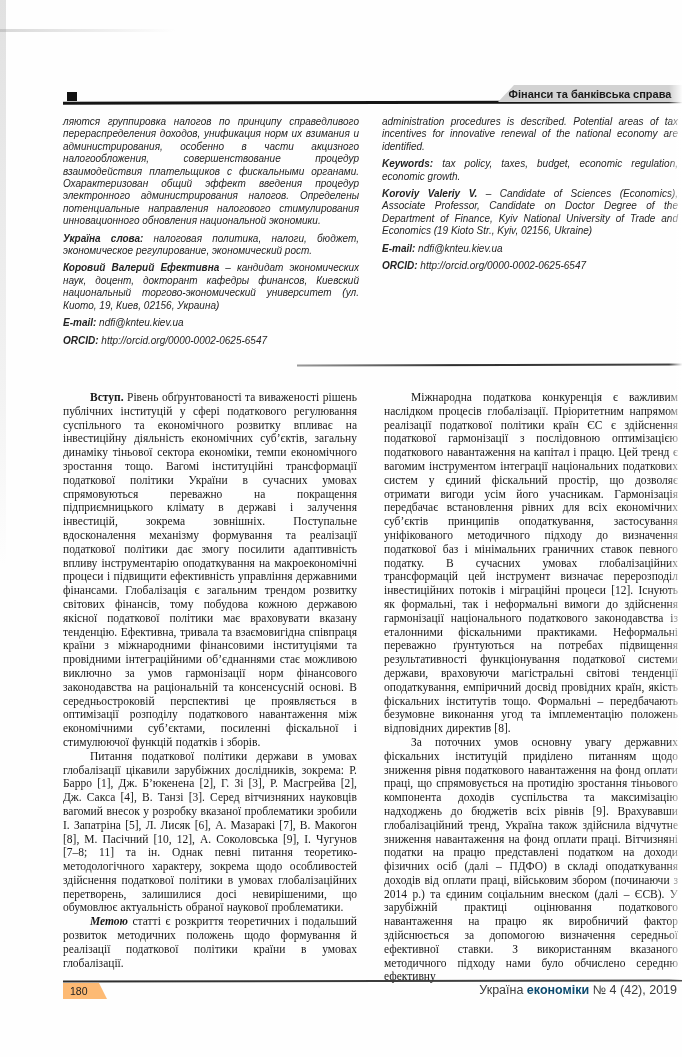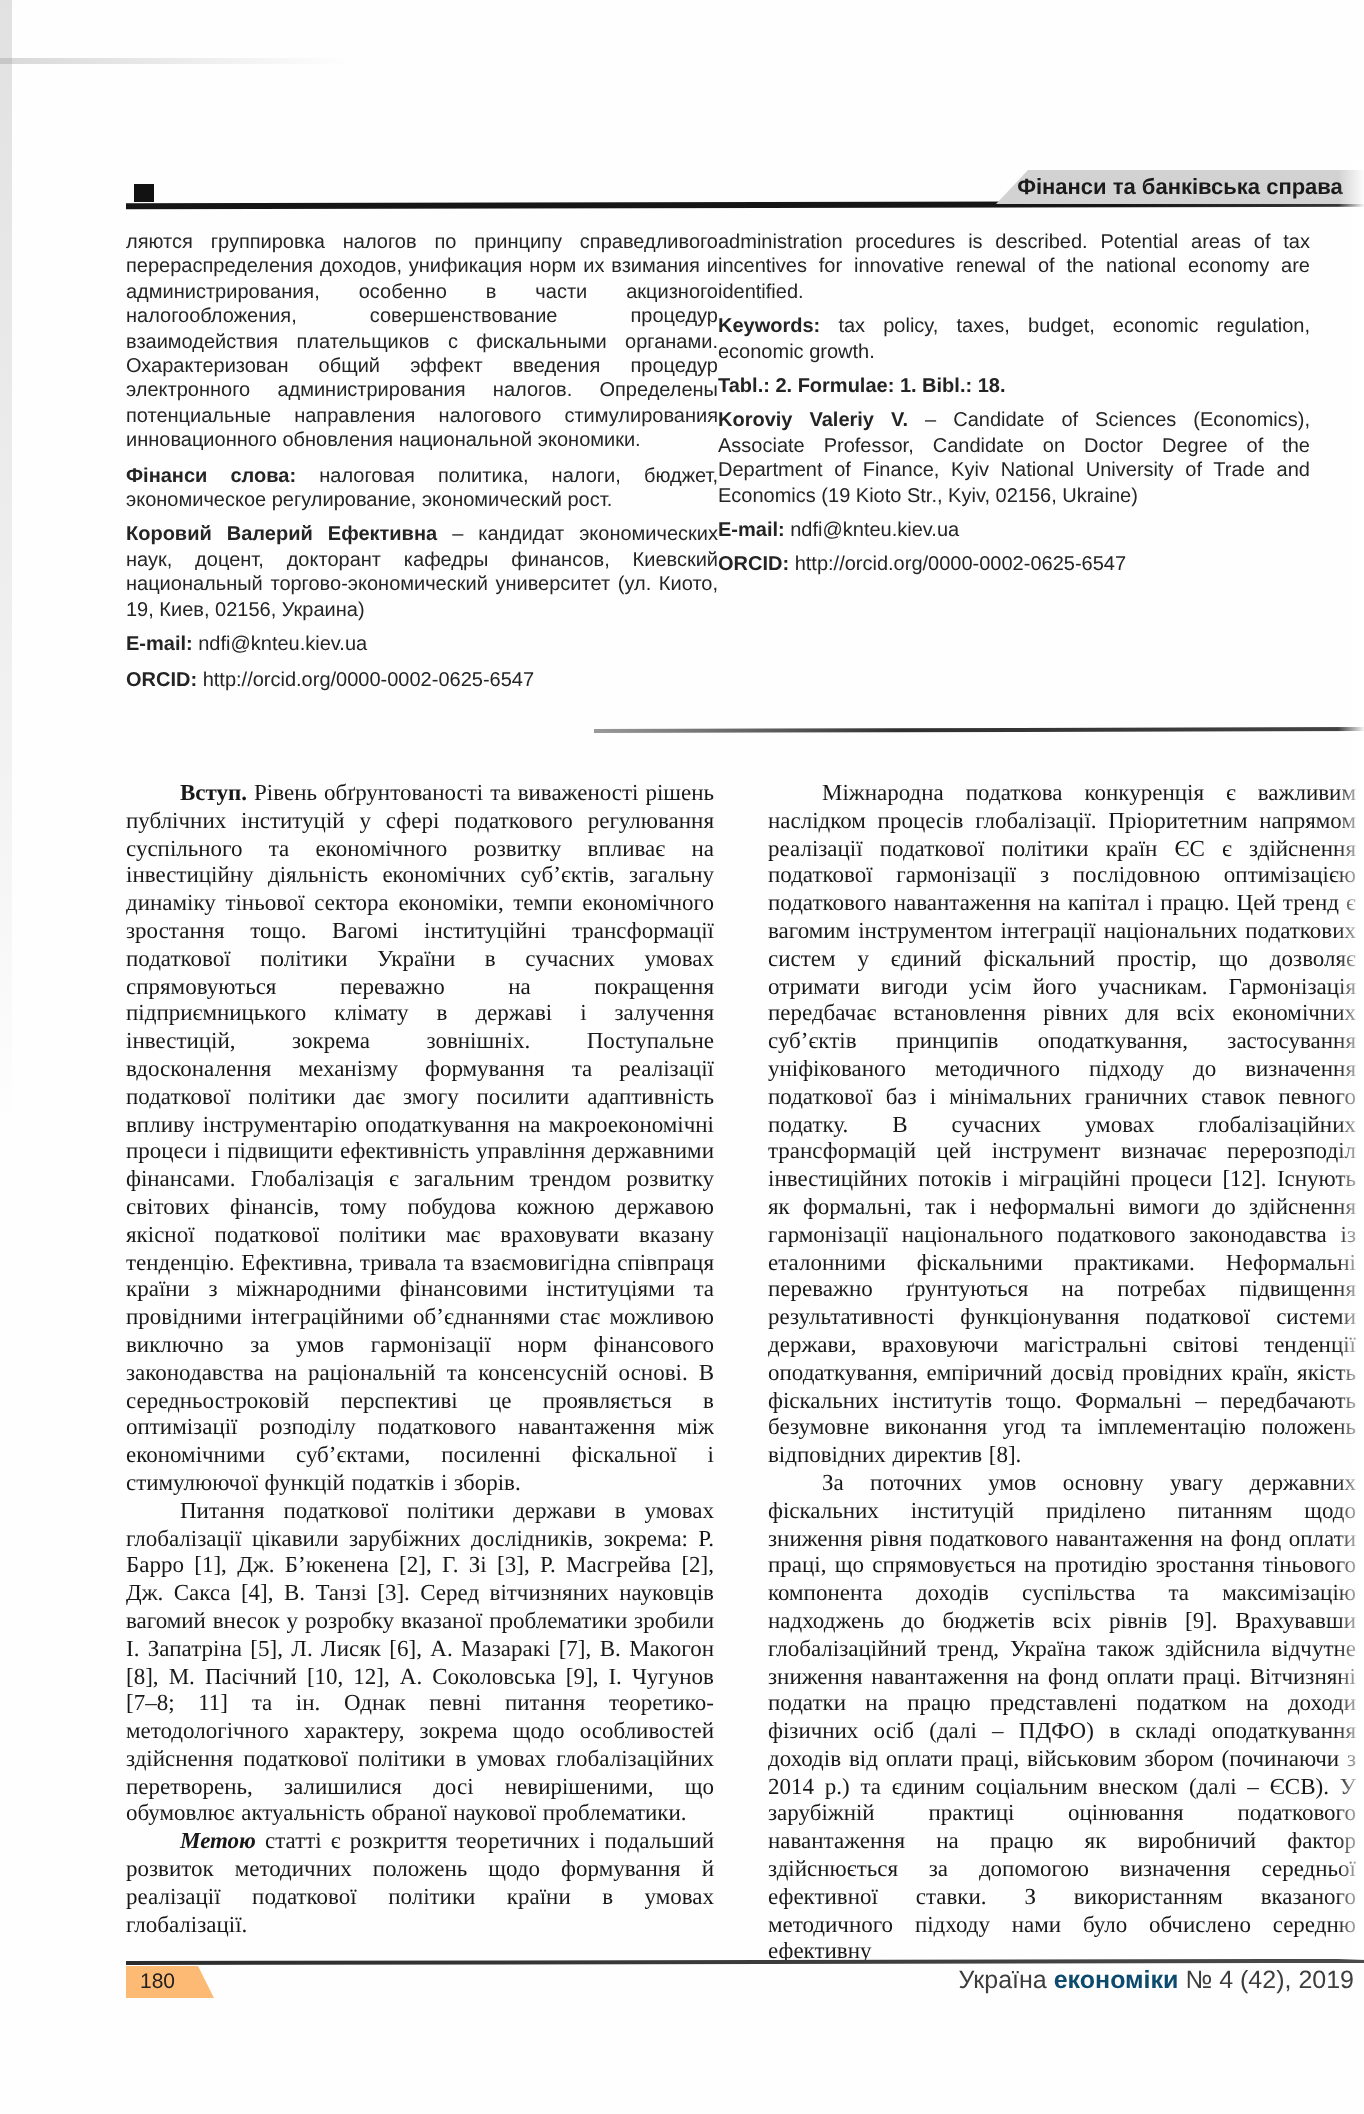--- a/index.html
+++ b/index.html
@@ -24,22 +24,22 @@
   
   .header-bullet{position:absolute;left:67px;top:92px;width:10px;height:9px;background:#121212;}
   .header-rule{position:absolute;left:63px;right:0;top:101px;height:3px;
     background:linear-gradient(90deg,#161616 80%,#3a3a3a);transform:rotate(-0.12deg);}
   .header-tab{position:absolute;right:0;top:85px;width:184px;height:17px;
     background:#d2d2d2;clip-path:polygon(16px 0,100% 0,100% 100%,0 100%);
     display:flex;align-items:center;justify-content:center;
     font-family:"Liberation Sans", sans-serif;font-weight:700;font-size:11px;color:#1a1a1a;}
 
   
-  .meta{position:absolute;left:63px;top:116px;width:615px;display:flex;
-    font-family:"Liberation Sans", sans-serif;
+  .meta{position:absolute;left:63px;top:116px;width:615px;display:flex;gap:23px;
+    font-family:"Liberation Sans", sans-serif;font-style:italic;
     font-size:10px;line-height:12.4px;color:#242424;text-align:justify;}
   .meta .col{width:296px;}
   .meta p{margin:0 0 5px 0;}
   .meta .b{font-weight:700;}
 
   .section-divider{position:absolute;left:297px;top:364px;width:385px;height:2px;
     background:linear-gradient(90deg,#9a9a9a,#2f2f2f 40%,#444);transform:rotate(-0.15deg);}
 
   
   .columns{position:absolute;left:63px;top:391px;width:615px;display:flex;gap:27px;}
@@ -76,40 +76,39 @@
   <div class="header-tab">
     <span>Фінанси та банківська справа</span>
   </div>
 
   <div class="meta">
     <div class="col">
       <p>
         <span>ляются группировка налогов по принципу справедливого перераспределения доходов, унификация норм их взимания и администрирования, особенно в части акцизного налогообложения, совершенствование процедур взаимодействия плательщиков с фискальными органами. Охарактеризован общий эффект введения процедур электронного администрирования налогов. Определены потенциальные направления налогового стимулирования инновационного обновления национальной экономики.</span>
       </p>
       <p>
-        <span class="b">Фінанси слова:</span><span> налоговая политика, налоги, бюджет, экономическое регулирование, экономический рост.</span>
+        <span class="b">Україна слова:</span><span> налоговая политика, налоги, бюджет, экономическое регулирование, экономический рост.</span>
       </p>
       <p>
         <span class="b">Коровий Валерий Ефективна</span><span> – кандидат экономических наук, доцент, докторант кафедры финансов, Киевский национальный торгово-экономический университет (ул. Киото, 19, Киев, 02156, Украина)</span>
       </p>
       <p>
         <span class="b">E-mail:</span><span> ndfi@knteu.kiev.ua</span>
       </p>
       <p>
         <span class="b">ORCID:</span><span> http://orcid.org/0000-0002-0625-6547</span>
       </p>
     </div>
     <div class="col">
       <p>
         <span>administration procedures is described. Potential areas of tax incentives for innovative renewal of the national economy are identified.</span>
       </p>
       <p>
         <span class="b">Keywords:</span><span> tax policy, taxes, budget, economic regulation, economic growth.</span>
       </p>
-      <p class="b">Tabl.: 2. Formulae: 1. Bibl.: 18.</p>
       <p>
         <span class="b">Koroviy Valeriy V.</span><span> – Candidate of Sciences (Economics), Associate Professor, Candidate on Doctor Degree of the Department of Finance, Kyiv National University of Trade and Economics (19 Kioto Str., Kyiv, 02156, Ukraine)</span>
       </p>
       <p>
         <span class="b">E-mail:</span><span> ndfi@knteu.kiev.ua</span>
       </p>
       <p>
         <span class="b">ORCID:</span><span> http://orcid.org/0000-0002-0625-6547</span>
       </p>
     </div>

